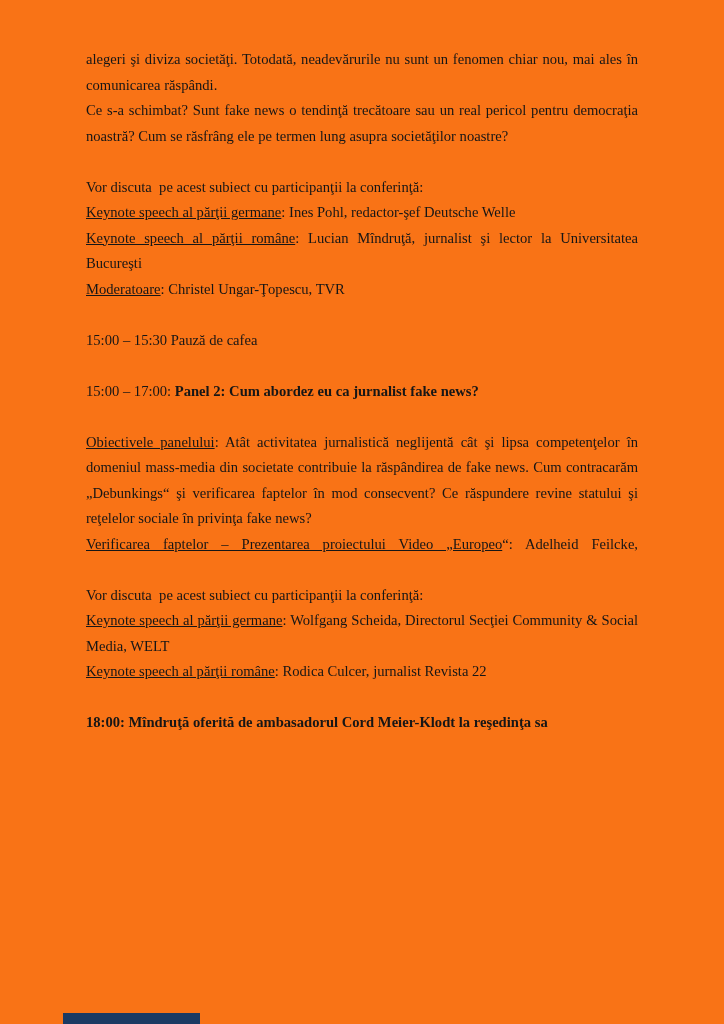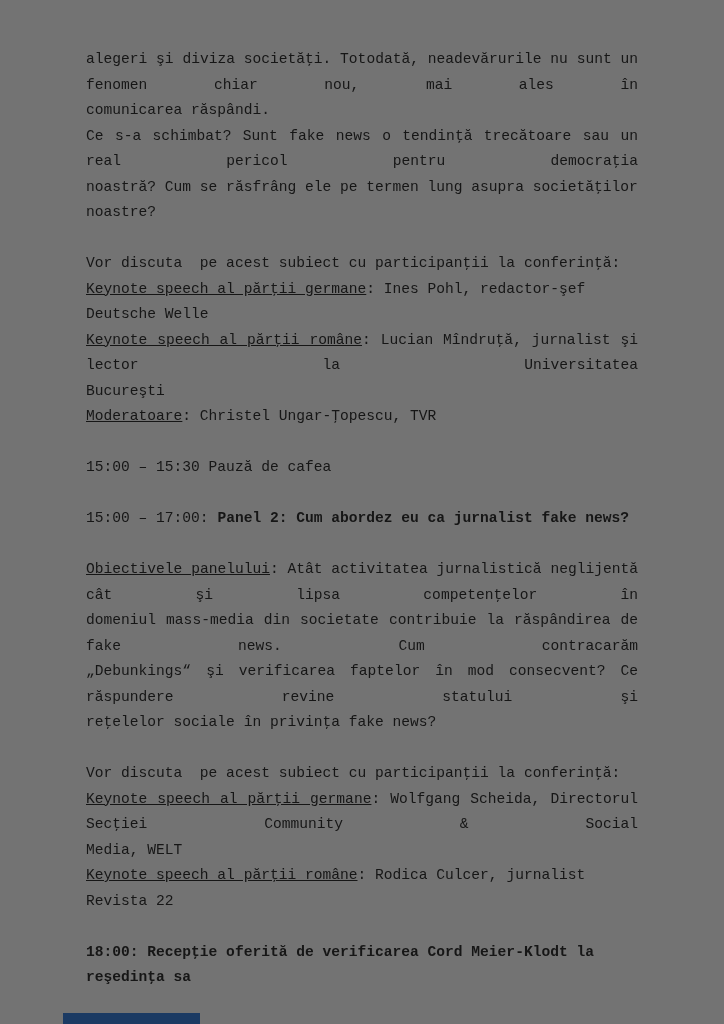--- a/index.html
+++ b/index.html
@@ -28,43 +28,44 @@
     position: absolute;
     left: 63px;
     top: 1013px;
     width: 137px;
     height: 11px;
   }
 </style>
 </head>
 <body>
 
-<div class="page" style="background: #737373; color: rgb(22, 22, 22); font-family: Liberation Mono, monospace;">
+<div class="page" style="background: #f97316; color: rgb(22, 22, 22);">
   <div class="content">
       <div class="line j"><span class="seg">alegeri şi diviza societăţi. Totodată, neadevărurile nu sunt un fenomen chiar nou, mai ales în</span></div>
       <div class="line"><span class="seg">comunicarea răspândi.</span></div>
       <div class="line j"><span class="seg">Ce s-a schimbat? Sunt fake news o tendinţă trecătoare sau un real pericol pentru democraţia</span></div>
       <div class="line"><span class="seg">noastră? Cum se răsfrâng ele pe termen lung asupra societăţilor noastre?</span></div>
       <div class="line"></div>
       <div class="line"><span class="seg">Vor discuta&nbsp; pe acest subiect cu participanţii la conferinţă:</span></div>
       <div class="line"><span class="seg u">Keynote speech al părţii germane</span><span class="seg">: Ines Pohl, redactor-şef Deutsche Welle</span></div>
       <div class="line j"><span class="seg u">Keynote speech al părţii române</span><span class="seg">: Lucian Mîndruţă, jurnalist şi lector la Universitatea</span></div>
       <div class="line"><span class="seg">Bucureşti</span></div>
       <div class="line"><span class="seg u">Moderatoare</span><span class="seg">: Christel Ungar-Ţopescu, TVR</span></div>
       <div class="line"></div>
       <div class="line"><span class="seg">15:00 – 15:30 Pauză de cafea</span></div>
       <div class="line"></div>
       <div class="line"><span class="seg">15:00 – 17:00: </span><span class="seg b">Panel 2: Cum abordez eu ca jurnalist fake news?</span></div>
       <div class="line"></div>
       <div class="line j"><span class="seg u">Obiectivele panelului</span><span class="seg">: Atât activitatea jurnalistică neglijentă cât şi lipsa competenţelor în</span></div>
       <div class="line j"><span class="seg">domeniul mass-media din societate contribuie la răspândirea de fake news. Cum contracarăm</span></div>
       <div class="line j"><span class="seg">„Debunkings“ şi verificarea faptelor în mod consecvent? Ce răspundere revine statului şi</span></div>
       <div class="line"><span class="seg">reţelelor sociale în privinţa fake news?</span></div>
+      <div class="line j"><span class="seg u">Verificarea faptelor – Prezentarea proiectului Video „Europeo</span><span class="seg">“: Adelheid Feilcke,</span></div>
       <div class="line"></div>
       <div class="line"><span class="seg">Vor discuta&nbsp; pe acest subiect cu participanţii la conferinţă:</span></div>
       <div class="line j"><span class="seg u">Keynote speech al părţii germane</span><span class="seg">: Wolfgang Scheida, Directorul Secţiei Community &amp; Social</span></div>
       <div class="line"><span class="seg">Media, WELT</span></div>
       <div class="line"><span class="seg u">Keynote speech al părţii române</span><span class="seg">: Rodica Culcer, jurnalist Revista 22</span></div>
       <div class="line"></div>
-      <div class="line"><span class="seg b">18:00: Recepţie oferită de verificarea Cord Meier-Klodt la reşedinţa sa</span></div>
+      <div class="line"><span class="seg b">18:00: Mîndruţă oferită de ambasadorul Cord Meier-Klodt la reşedinţa sa</span></div>
     </div>
   <div class="bottom-bar" style="background: rgb(27, 58, 99);"></div>
 </div>
 
 </body></html>

